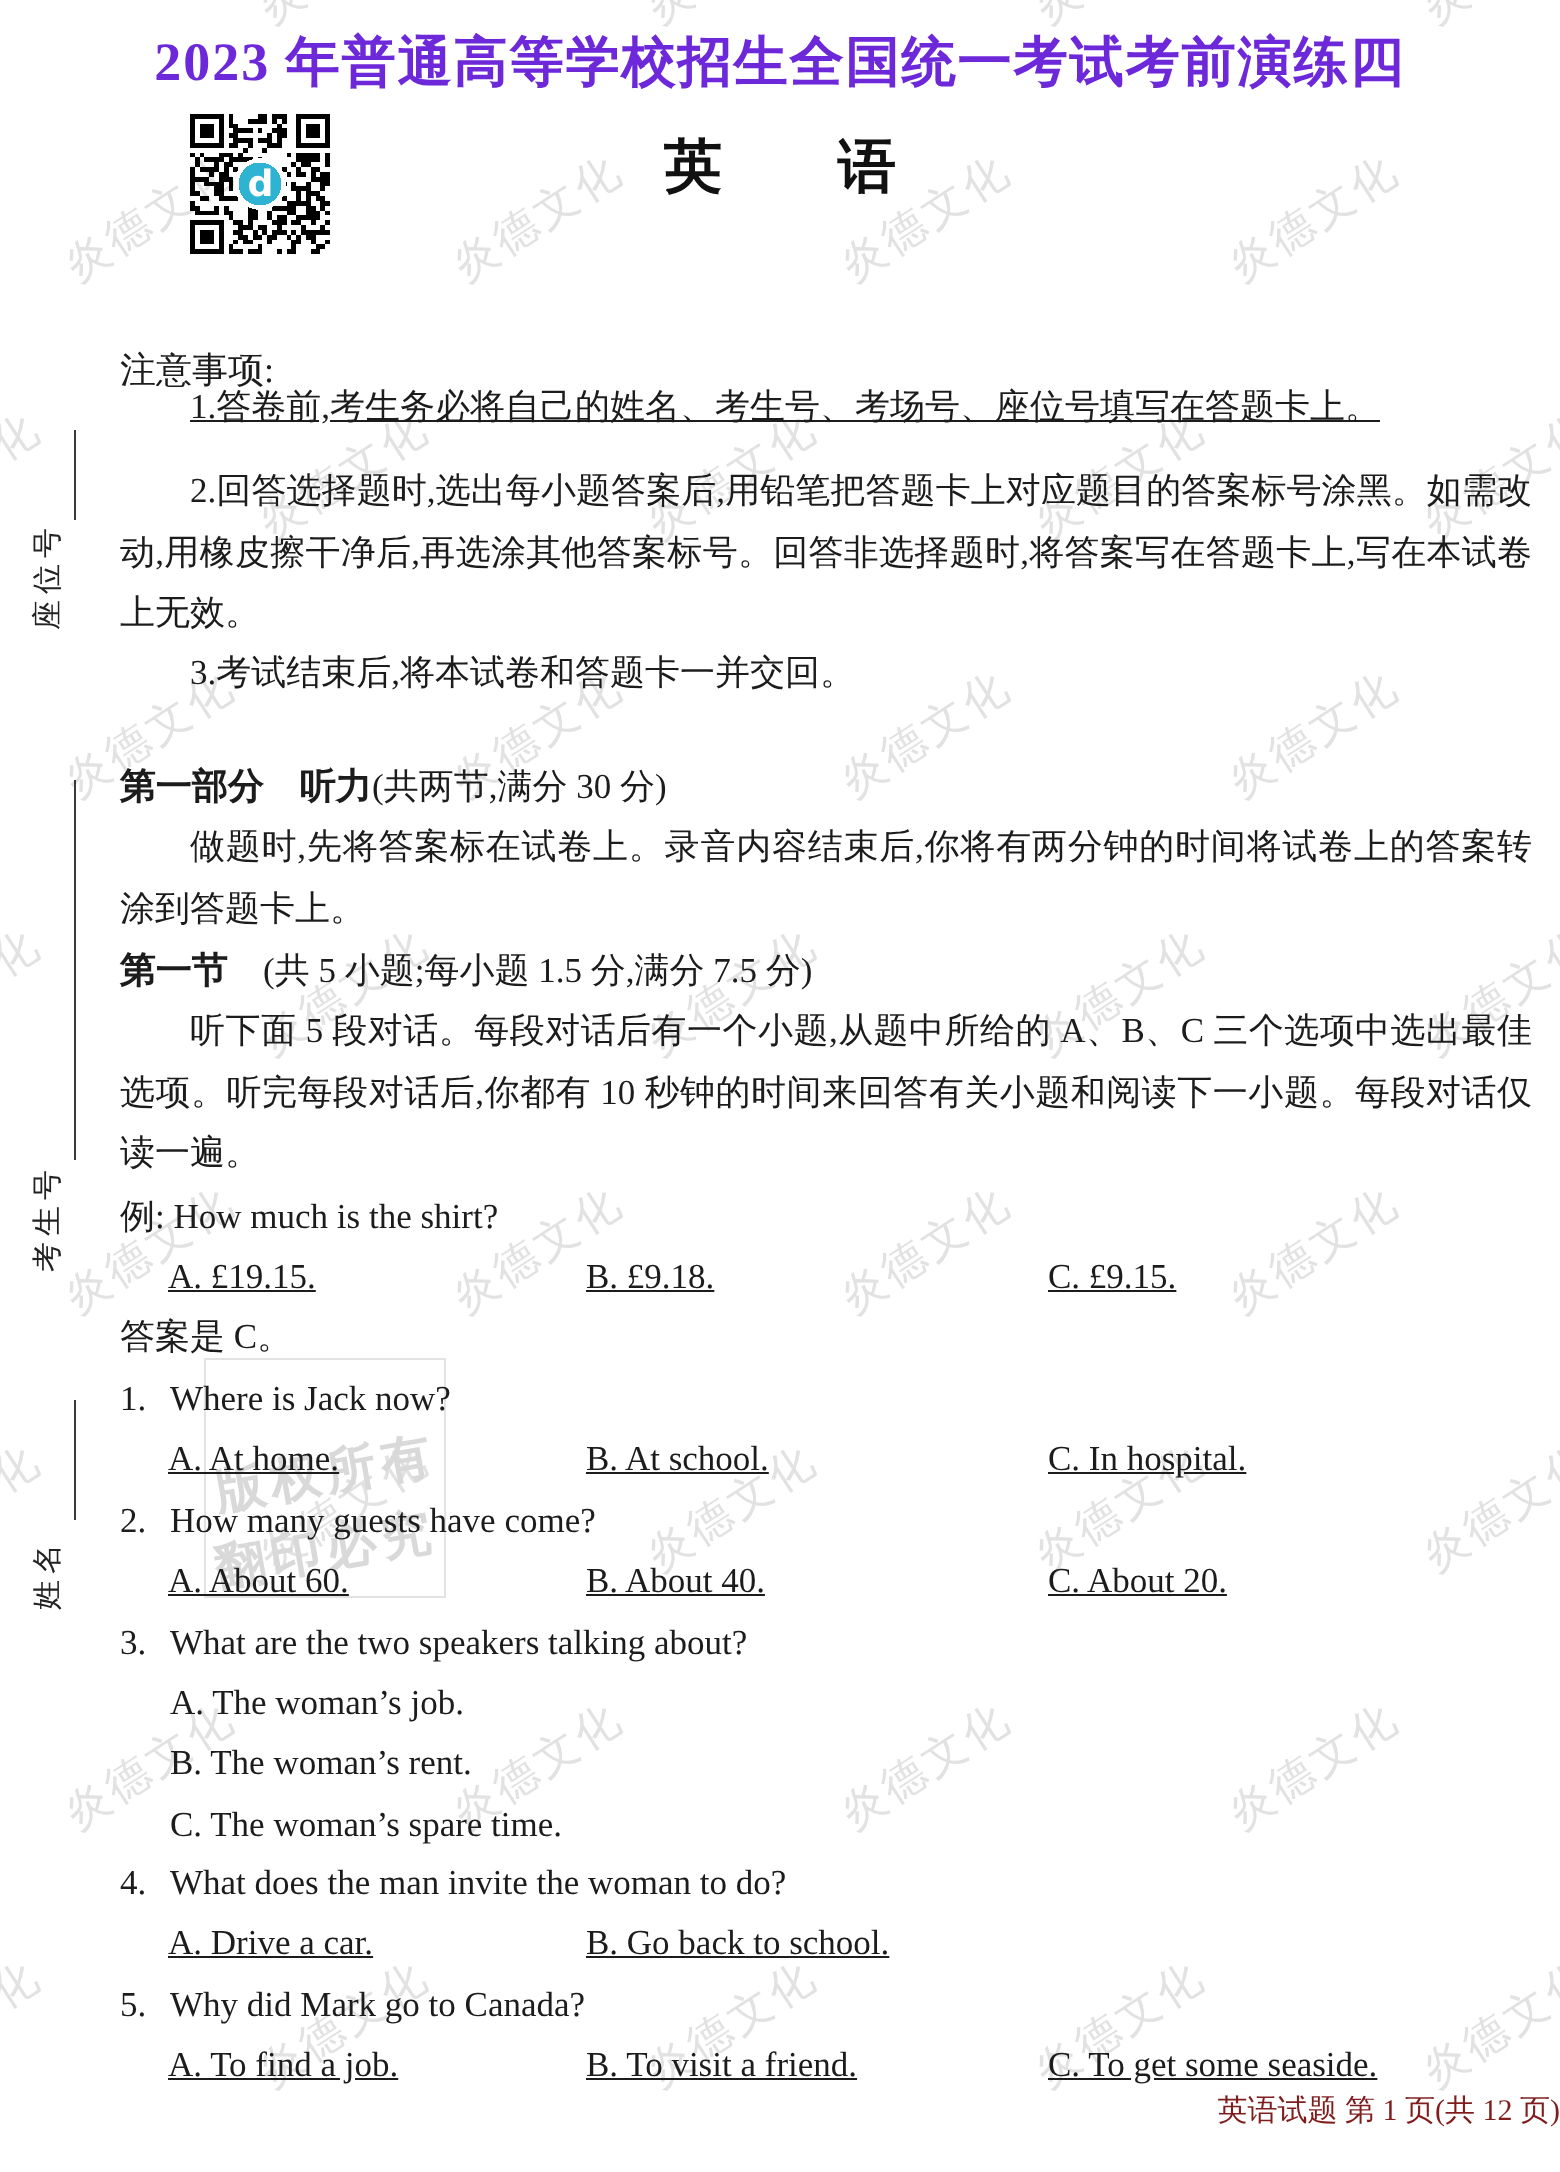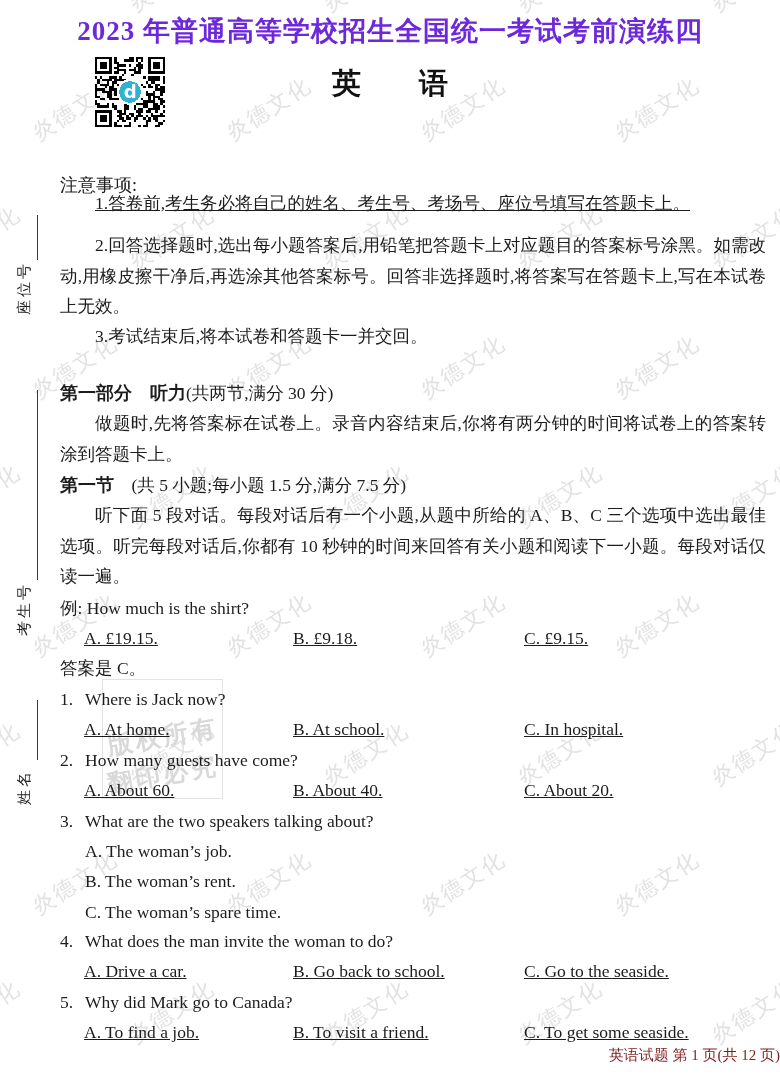--- a/index.html
+++ b/index.html
@@ -500,21 +500,20 @@
     <div class="opt">C. The woman’s spare time.</div>
   </div>
 
   <div class="abs content-line q-line" style="top:926px;">
     <span class="q-num">4.</span>
     <span>What does the man invite the woman to do?</span>
   </div>
   <div class="abs opt-row" style="top:956px;">
     <span>A. Drive a car.</span>
     <span>B. Go back to school.</span>
-    <span>C. Go to the seaside.</span>
   </div>
 
   <div class="abs content-line q-line" style="top:987px;">
     <span class="q-num">5.</span>
     <span>Why did Mark go to Canada?</span>
   </div>
   <div class="abs opt-row" style="top:1017px;">
     <span>A. To find a job.</span>
     <span>B. To visit a friend.</span>
     <span>C. To get some seaside.</span>

